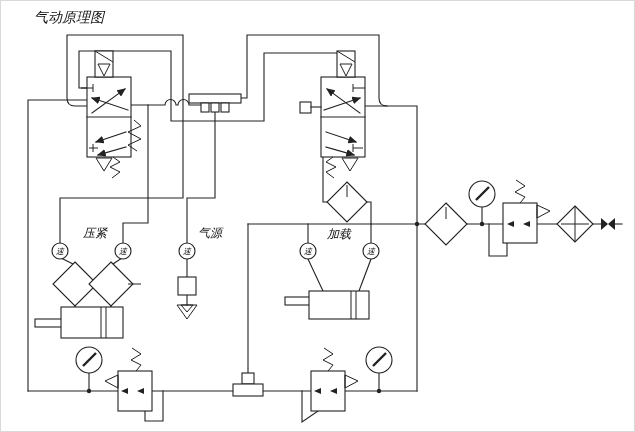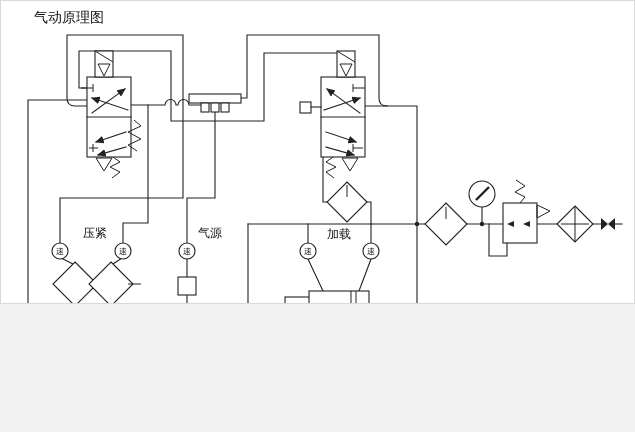--- a/index.html
+++ b/index.html
@@ -1,19 +1,20 @@
 <!DOCTYPE html>
 <html><head>
 <meta charset="utf-8">
 <style>
   html,body{margin:0;padding:0;background:#f2f2f2;}
   .canvas{
-    position:relative;width:635px;height:304px;background:#ffffff;
+    position:relative;width:635px;height:432px;background:#ffffff;
     border:1px solid #d9d9d9;box-sizing:border-box;overflow:hidden;
     font-family:"DejaVu Sans","Liberation Sans",sans-serif;
+    font-style:italic;
   }
   svg{display:block}
   .ln{stroke:#222;stroke-width:1.1;fill:none;stroke-linecap:square}
   .thin{stroke:#222;stroke-width:1;fill:none}
   .fillw{fill:#fff;stroke:#222;stroke-width:1.1}
   .solid{fill:#222;stroke:none}
   .lbl{font-size:12px;fill:#111;font-family:"DejaVu Sans","Liberation Sans",sans-serif}
   .ttl{font-size:14px;fill:#111;font-family:"DejaVu Sans","Liberation Sans",sans-serif}
   .tiny{font-size:8px;fill:#111;font-family:"DejaVu Sans","Liberation Sans",sans-serif}
 </style>

